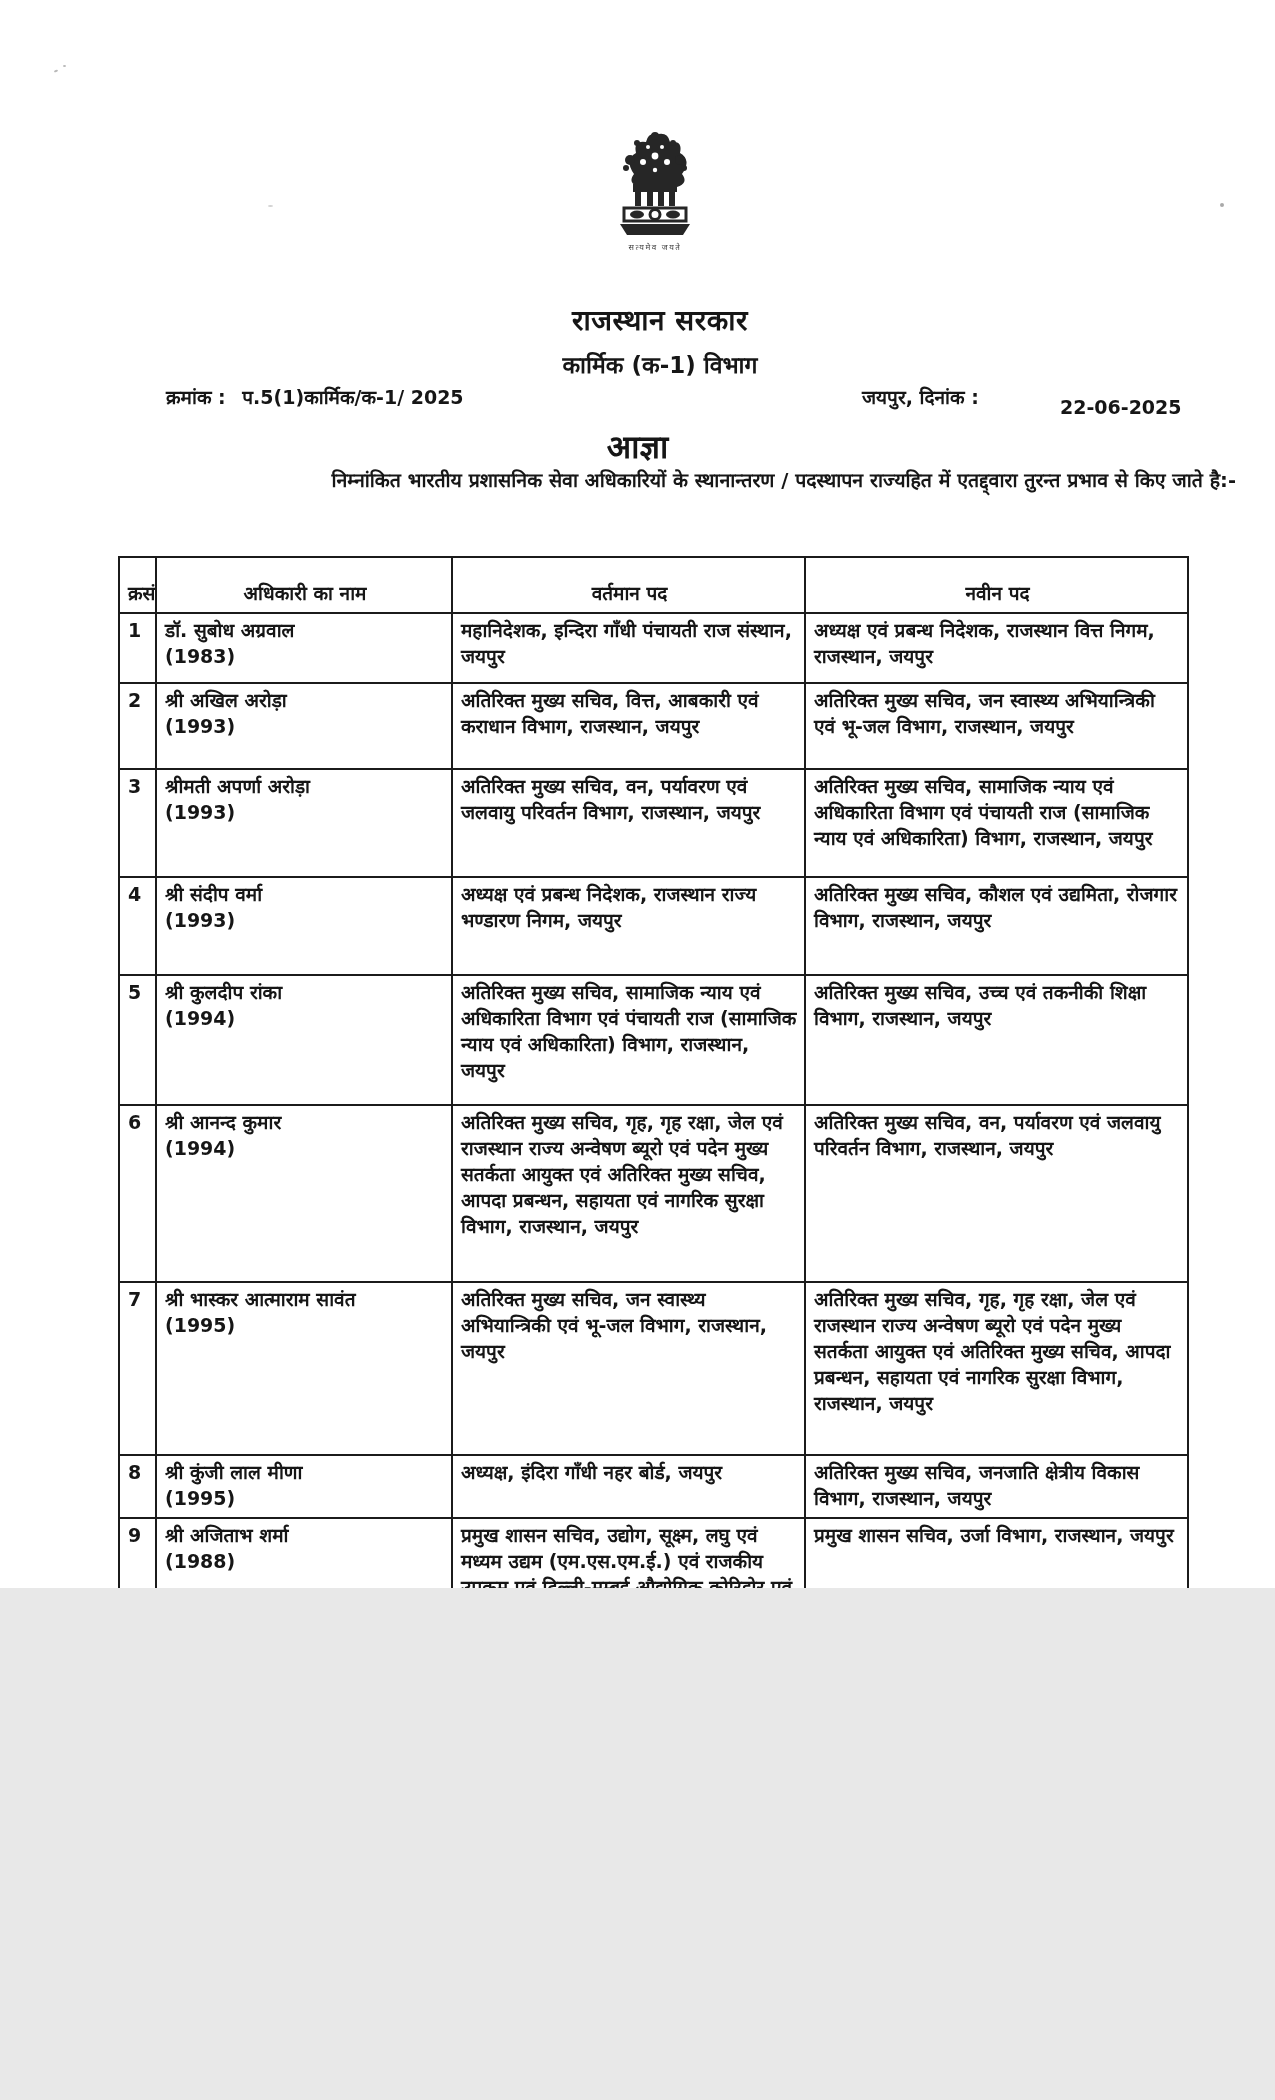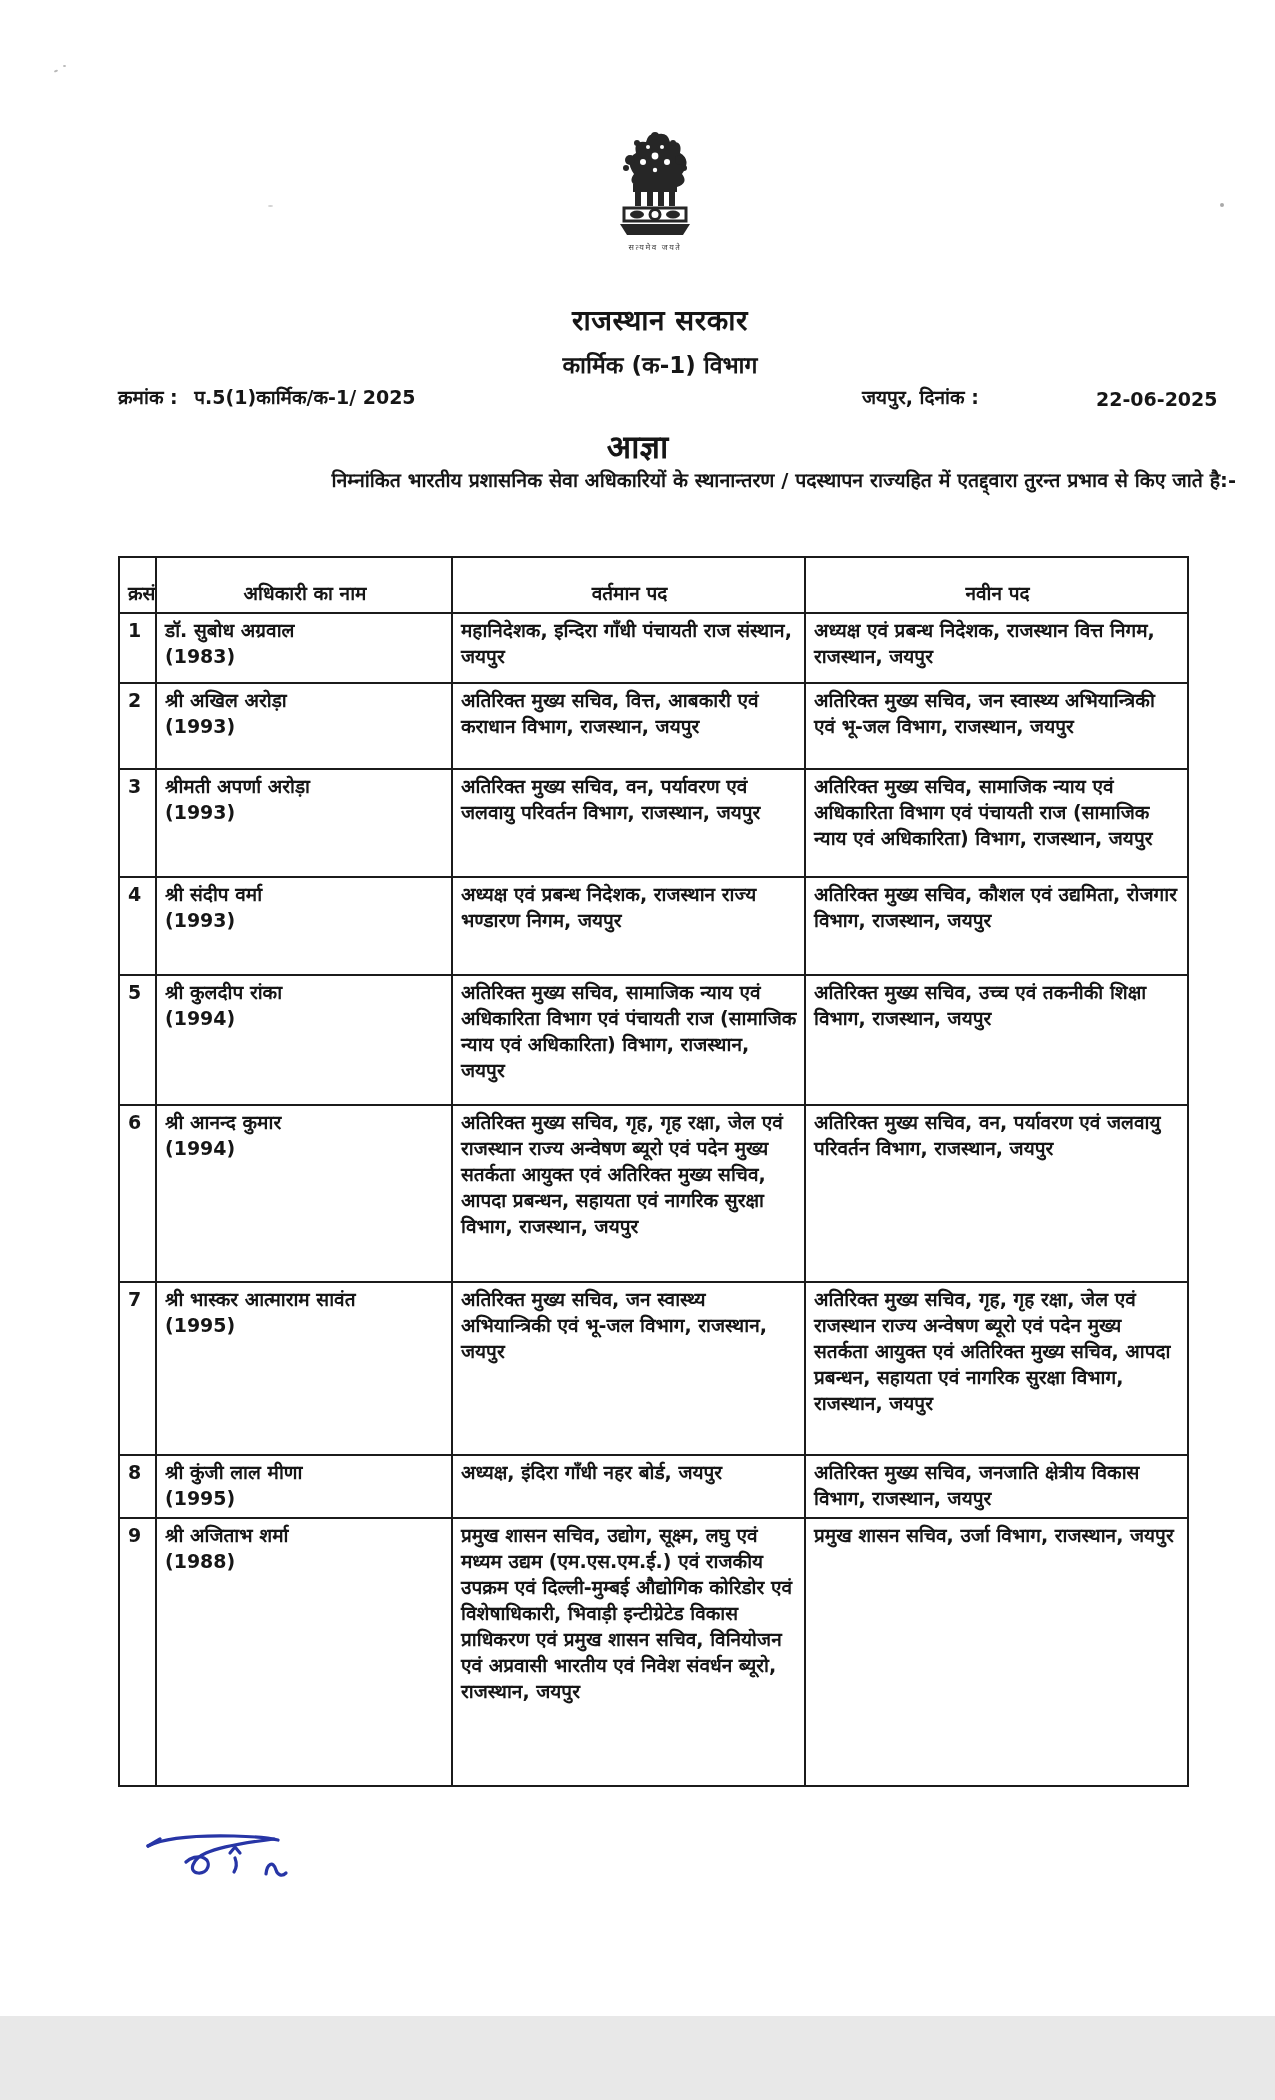--- a/index.html
+++ b/index.html
@@ -1,41 +1,41 @@
 <!DOCTYPE html>
 <html><head>
 <meta charset="utf-8">
 <style>
   html,body{margin:0;padding:0;background:#e8e8e8;}
   .page{
     position:relative;
-    width:1275px;height:2016px;
+    width:1275px;height:1588px;
     background:#ffffff;
     font-family:"DejaVu Sans","Liberation Sans",sans-serif;
     color:#161616;
     overflow:hidden;
   }
   
   .emblem{position:absolute;left:612px;top:116px;}
   .govt-title{
     position:absolute;left:0;top:300px;width:1320px;text-align:center;
     font-size:28px;font-weight:700;letter-spacing:.5px;
   }
   .dept-title{
     position:absolute;left:0;top:348px;width:1320px;text-align:center;
     font-size:23px;font-weight:700;
   }
   .ref-line{
     position:absolute;left:118px;top:384px;width:1050px;height:26px;
     font-size:19px;font-weight:700;white-space:nowrap;
   }
-  .ref-label{margin-right:10px;}
+  .ref-label{margin-right:10px;margin-left:48px;}
   .ref-number{font-weight:700;}
   .place-date{position:absolute;left:744px;top:0;}
-  .order-date{position:absolute;left:942px;top:4px;margin-left:36px;}
+  .order-date{position:absolute;left:942px;top:12px;}
   .order-title{
     position:absolute;left:0;top:424px;width:1275px;text-align:center;
     font-size:32px;font-weight:700;
   }
   .order-intro{
     position:absolute;left:116px;top:466px;width:1120px;
     font-size:19.5px;font-weight:700;white-space:nowrap;text-align:right;
   }
   
   table.transfers{

